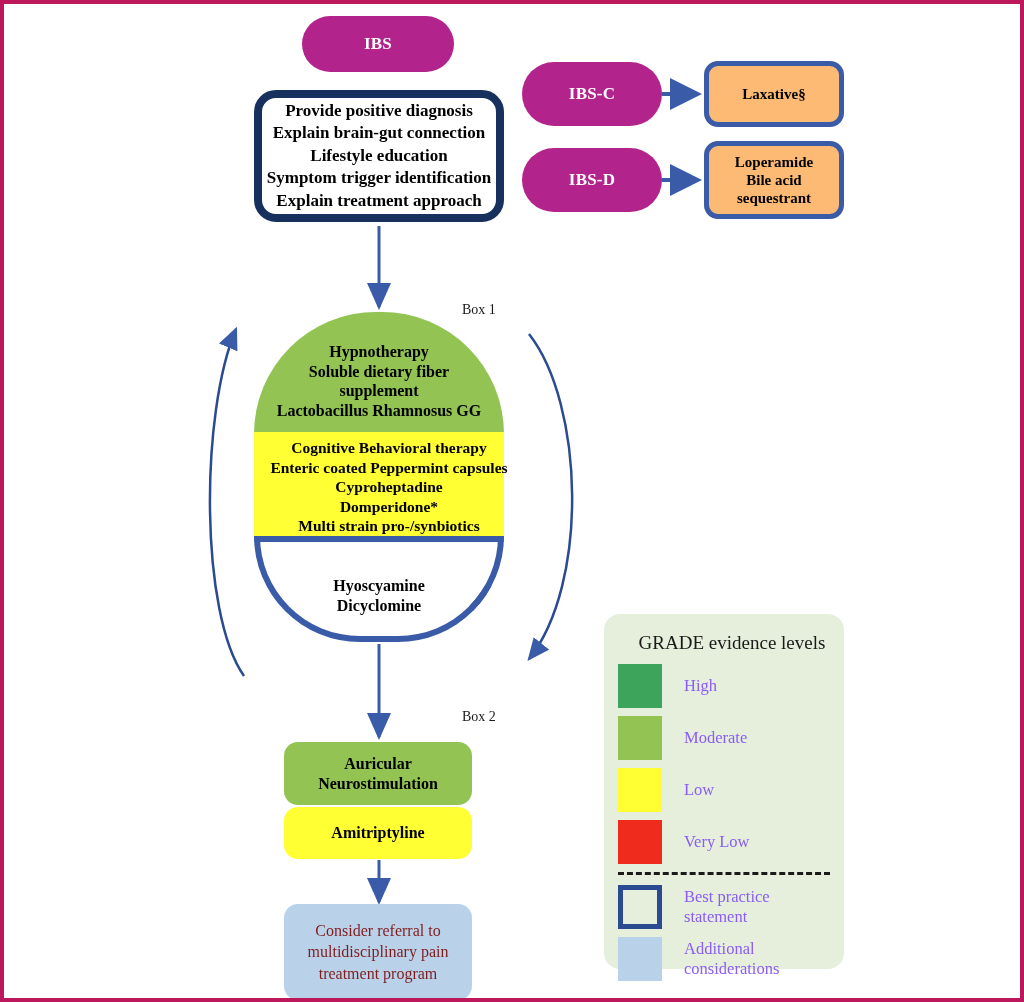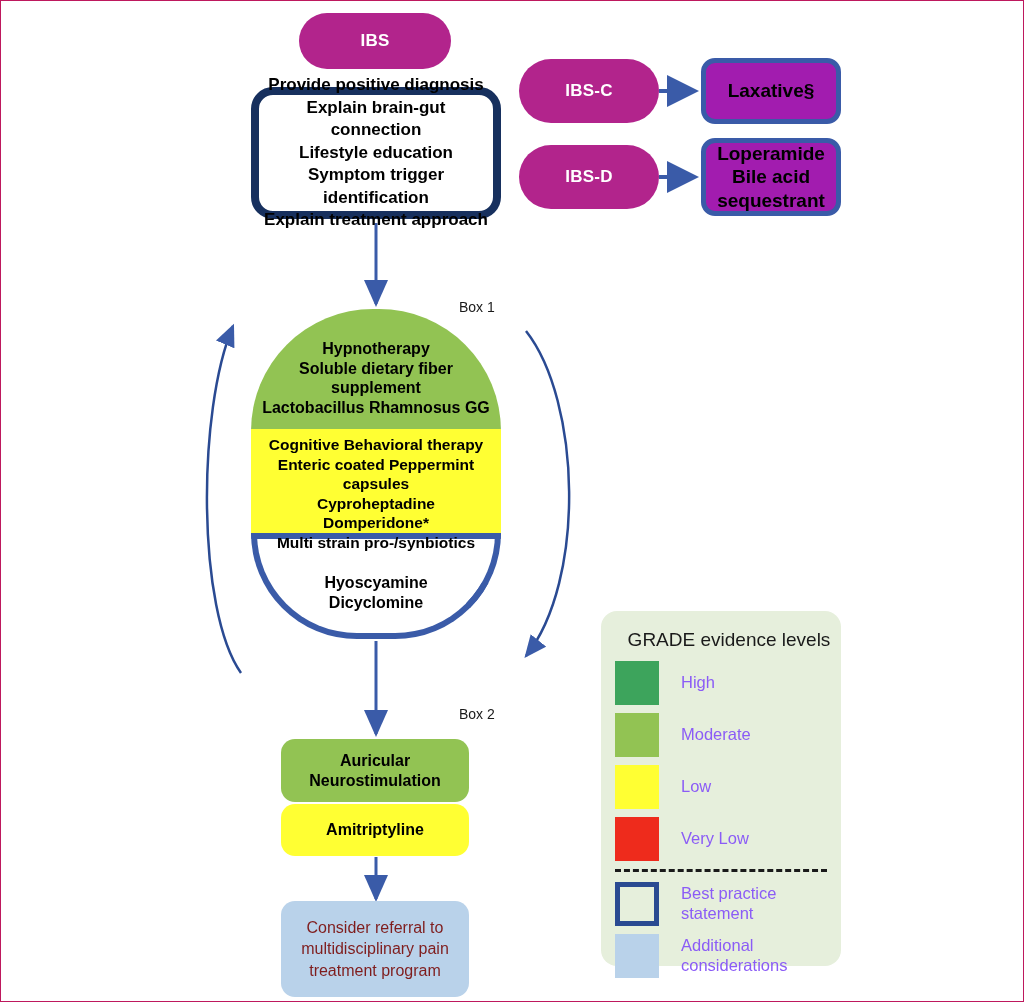--- a/index.html
+++ b/index.html
@@ -8,47 +8,48 @@
     background: #ffffff;
   }
   body {
     font-family: "Liberation Sans", sans-serif;
   }
   #canvas {
     position: relative;
     width: 1024px;
     height: 1002px;
     background: #ffffff;
-    border: 1px solid #be185d;
+    border: 4px solid #be185d;
     box-sizing: border-box;
     overflow: hidden;
+    font-family: Liberation Serif, serif;
   }
   .node {
     position: absolute;
     box-sizing: border-box;
     display: flex;
     align-items: center;
     justify-content: center;
     text-align: center;
   }
   .pill {
     background: #B2248C;
     color: #ffffff;
     font-weight: bold;
     border-radius: 999px;
     font-size: 17px;
     letter-spacing: .2px;
   }
   .bps-box {
-    background: #a21caf;
+    background: #fdba74;
     color: #000000;
     border: 5px solid #3A5BA8;
     border-radius: 14px;
     font-weight: bold;
-    font-size: 19px;
+    font-size: 15px;
     line-height: 1.22;
   }
   .bps-box-thick {
     background: #ffffff;
     color: #000000;
     border: 8px solid #17305E;
     border-radius: 22px;
     font-weight: bold;
     font-size: 17px;
     line-height: 1.32;
@@ -114,21 +115,21 @@
   }
   .sect-text {
     position: absolute;
     width: 100%;
     text-align: center;
     font-weight: bold;
     color: #000;
     line-height: 1.22;
   }
   #box1-green-text { top: 30px; font-size: 16px; }
-  #box1-yellow-text { top: 126px; font-size: 15.5px; line-height: 1.26; }
+  #box1-yellow-text { top: 126px; font-size: 15.5px; line-height: 1.26; padding-left: 10px; }
   #box1-white-text { top: 264px; font-size: 16px; }
 
   svg.overlay {
     position: absolute;
     left: 0; top: 0;
     width: 1024px; height: 1002px;
     pointer-events: none;
   }
 
   

